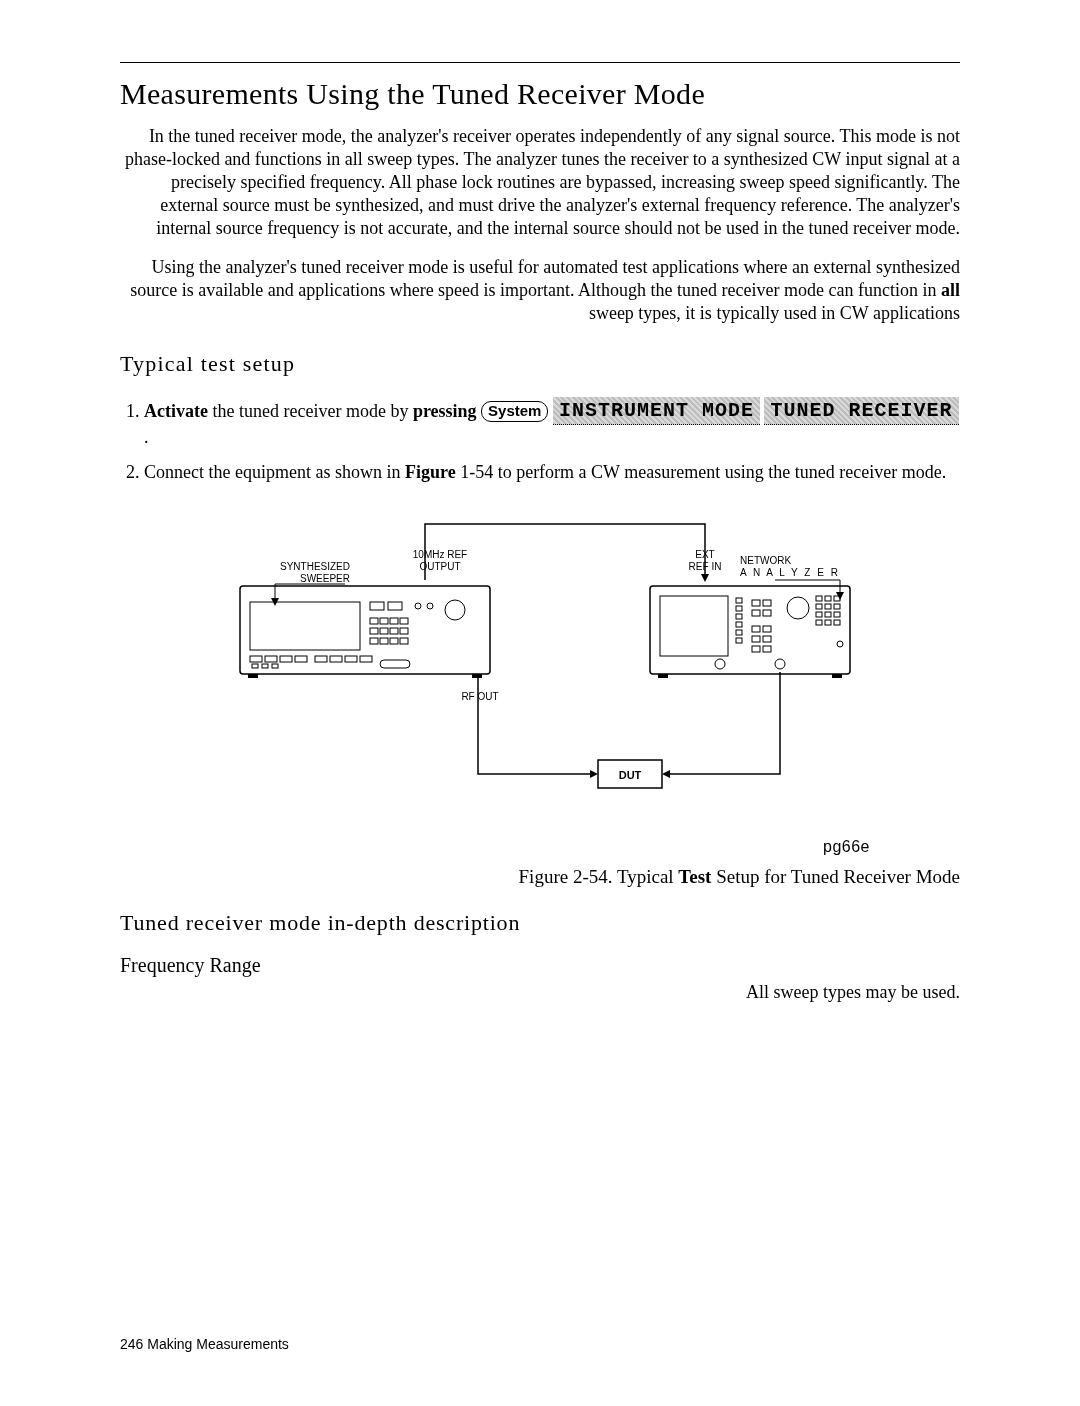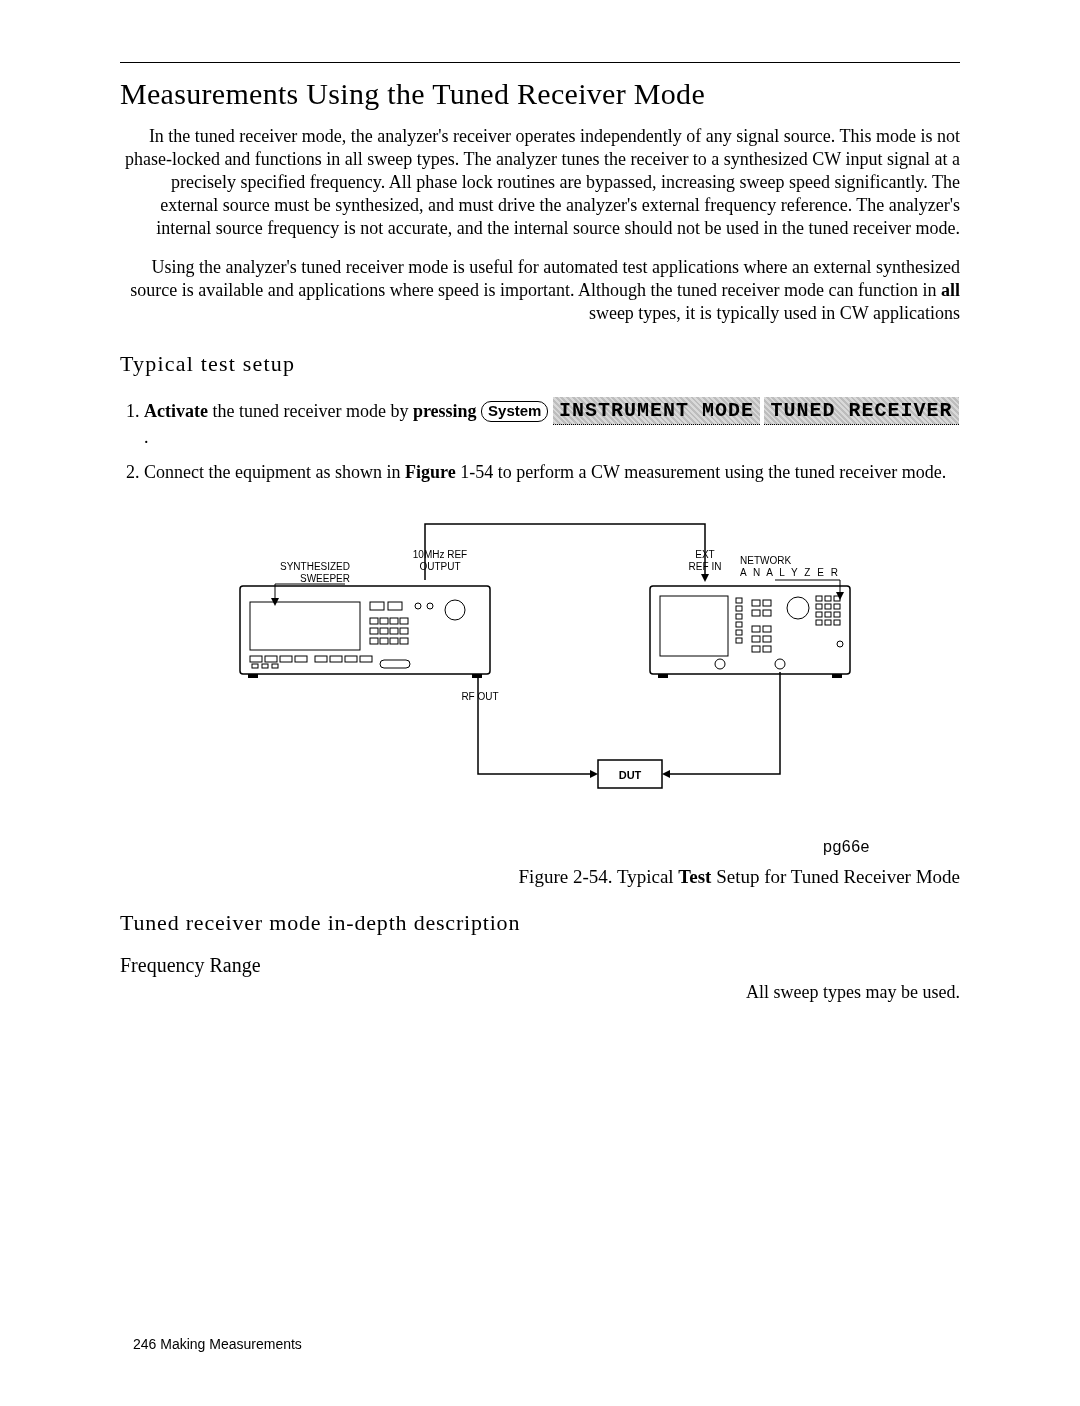--- a/index.html
+++ b/index.html
@@ -101,21 +101,20 @@
     font-size: 20px;
     font-weight: 400;
     margin: 10px 0 4px 0;
   }
   .footer {
     position: absolute;
     bottom: 54px;
     left: 120px;
     font-family: Arial, Helvetica, sans-serif;
     font-size: 14px;
-    margin-left: 13px;
   }
 </style>
 </head>
 <body>
 
 <div class="page">
 
   <div class="rule"></div>
 
   <h1 class="main-title">Measurements Using the Tuned Receiver Mode</h1>

